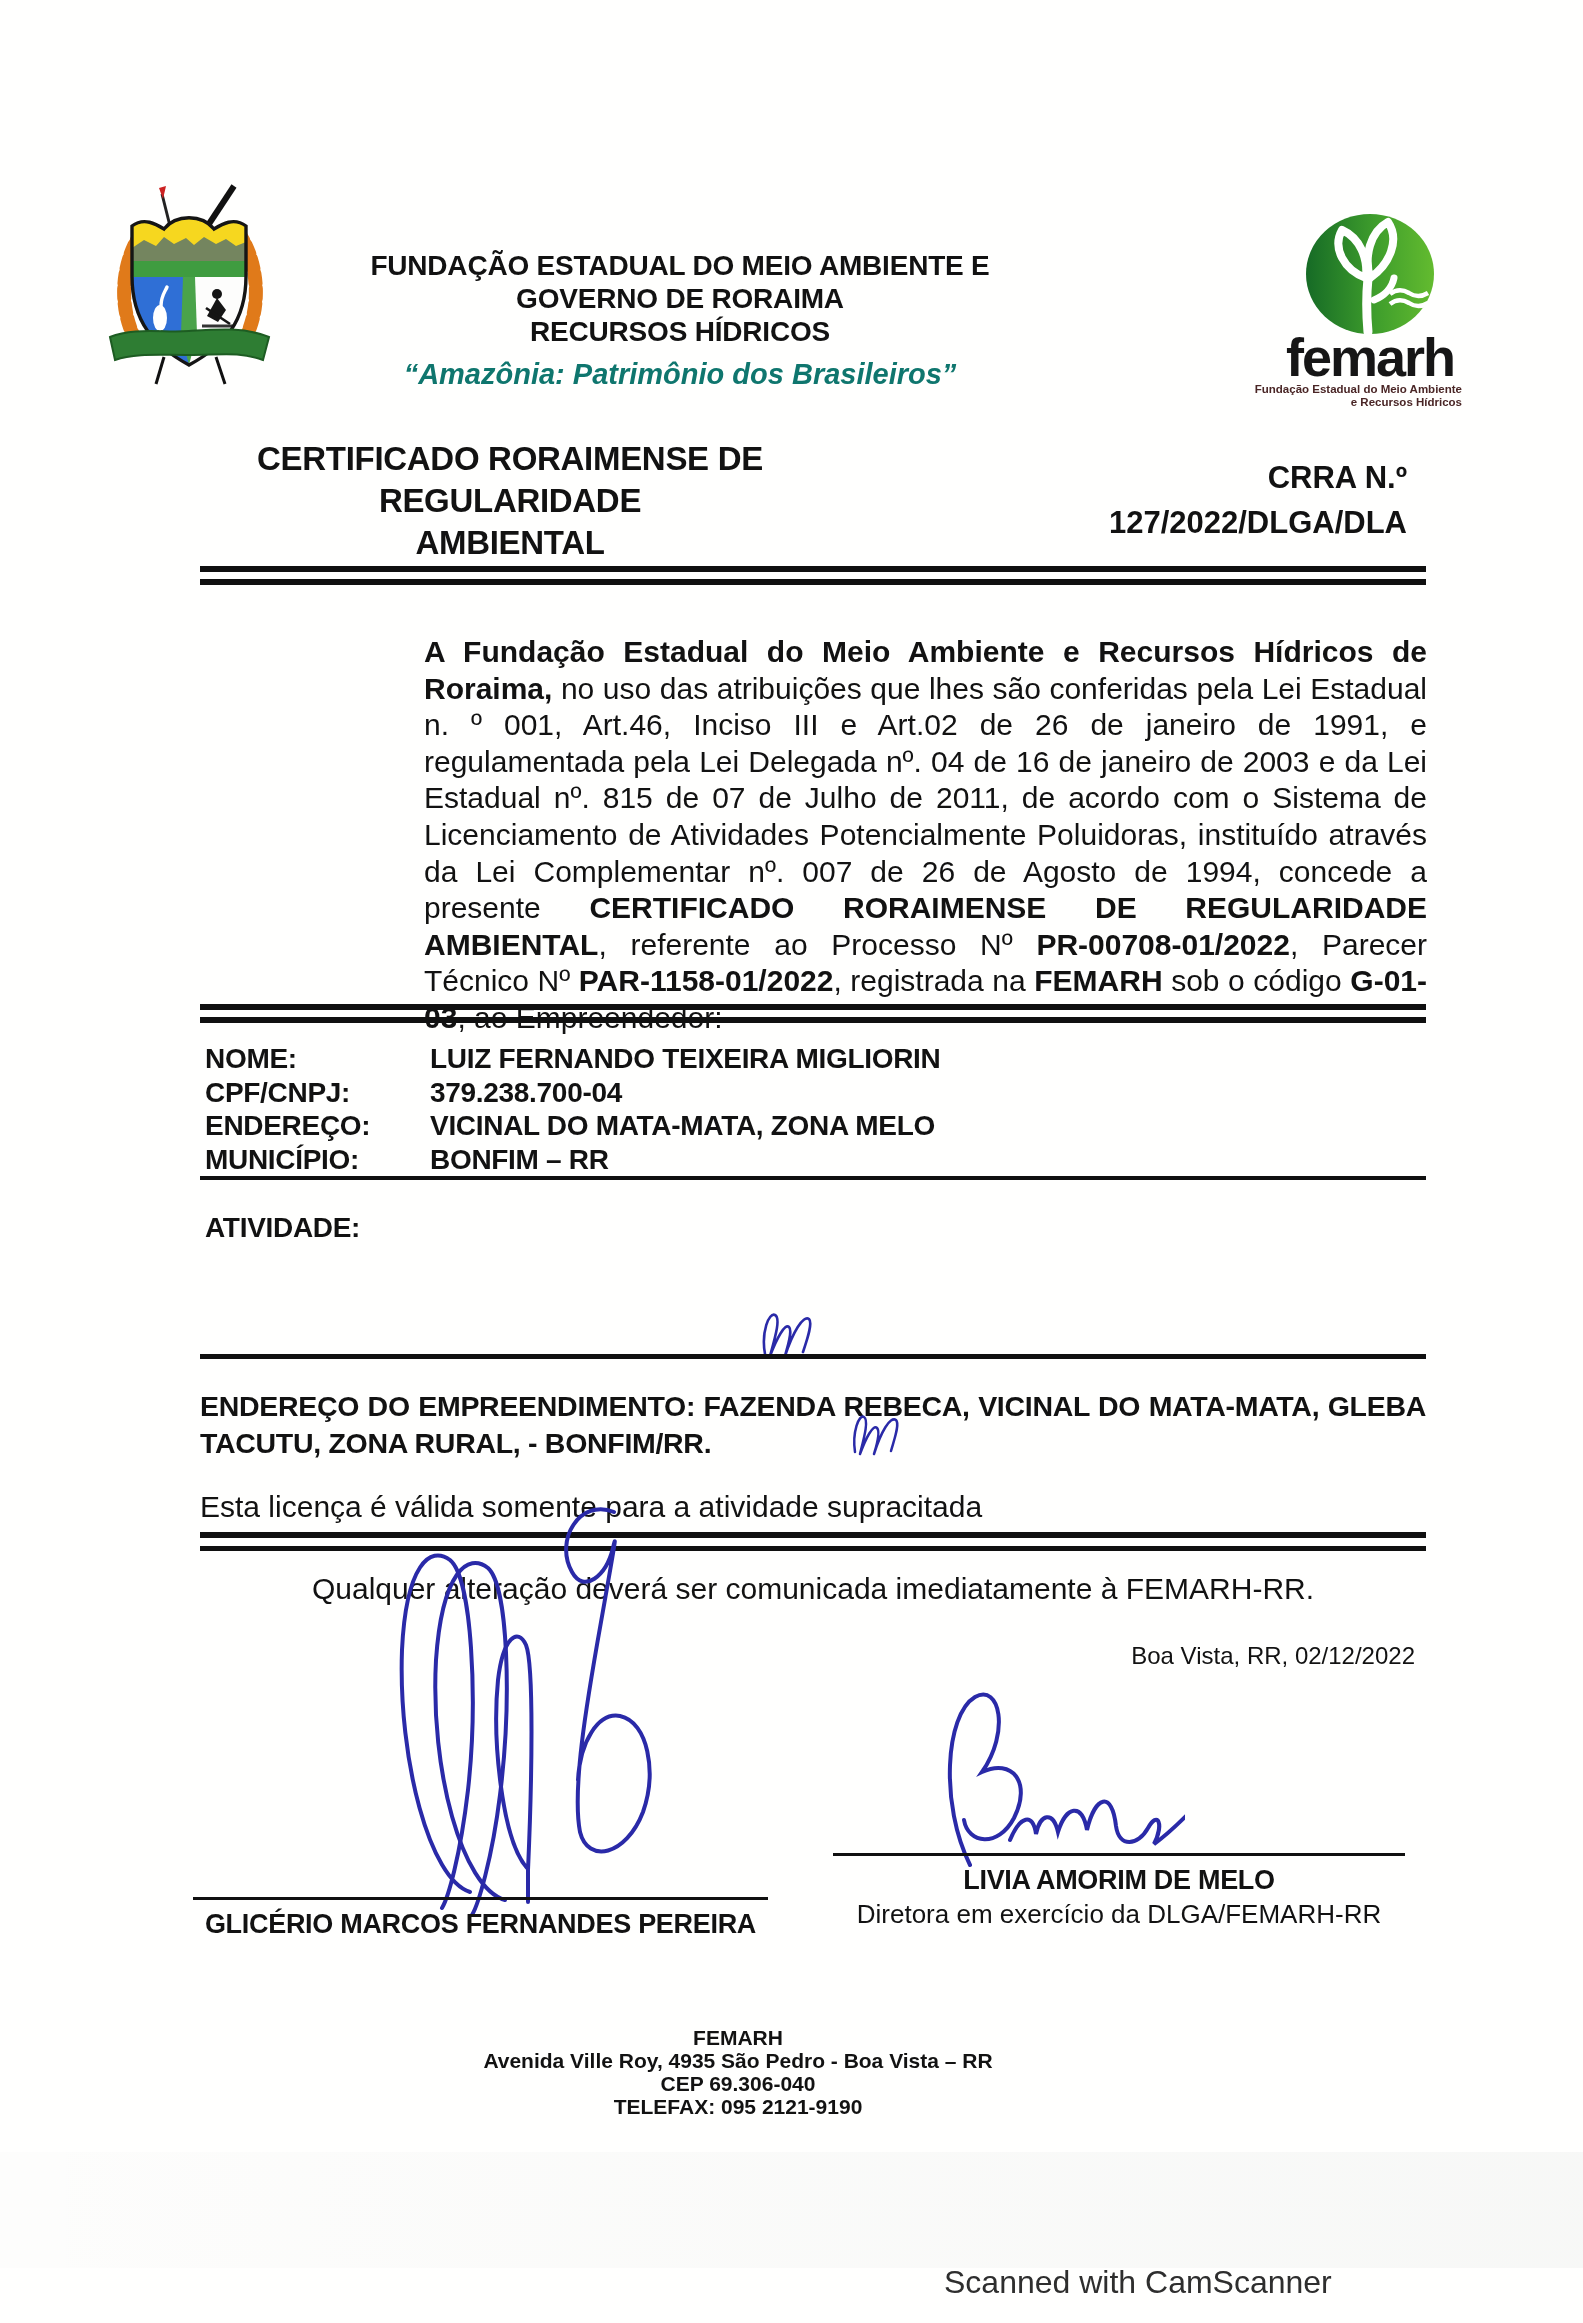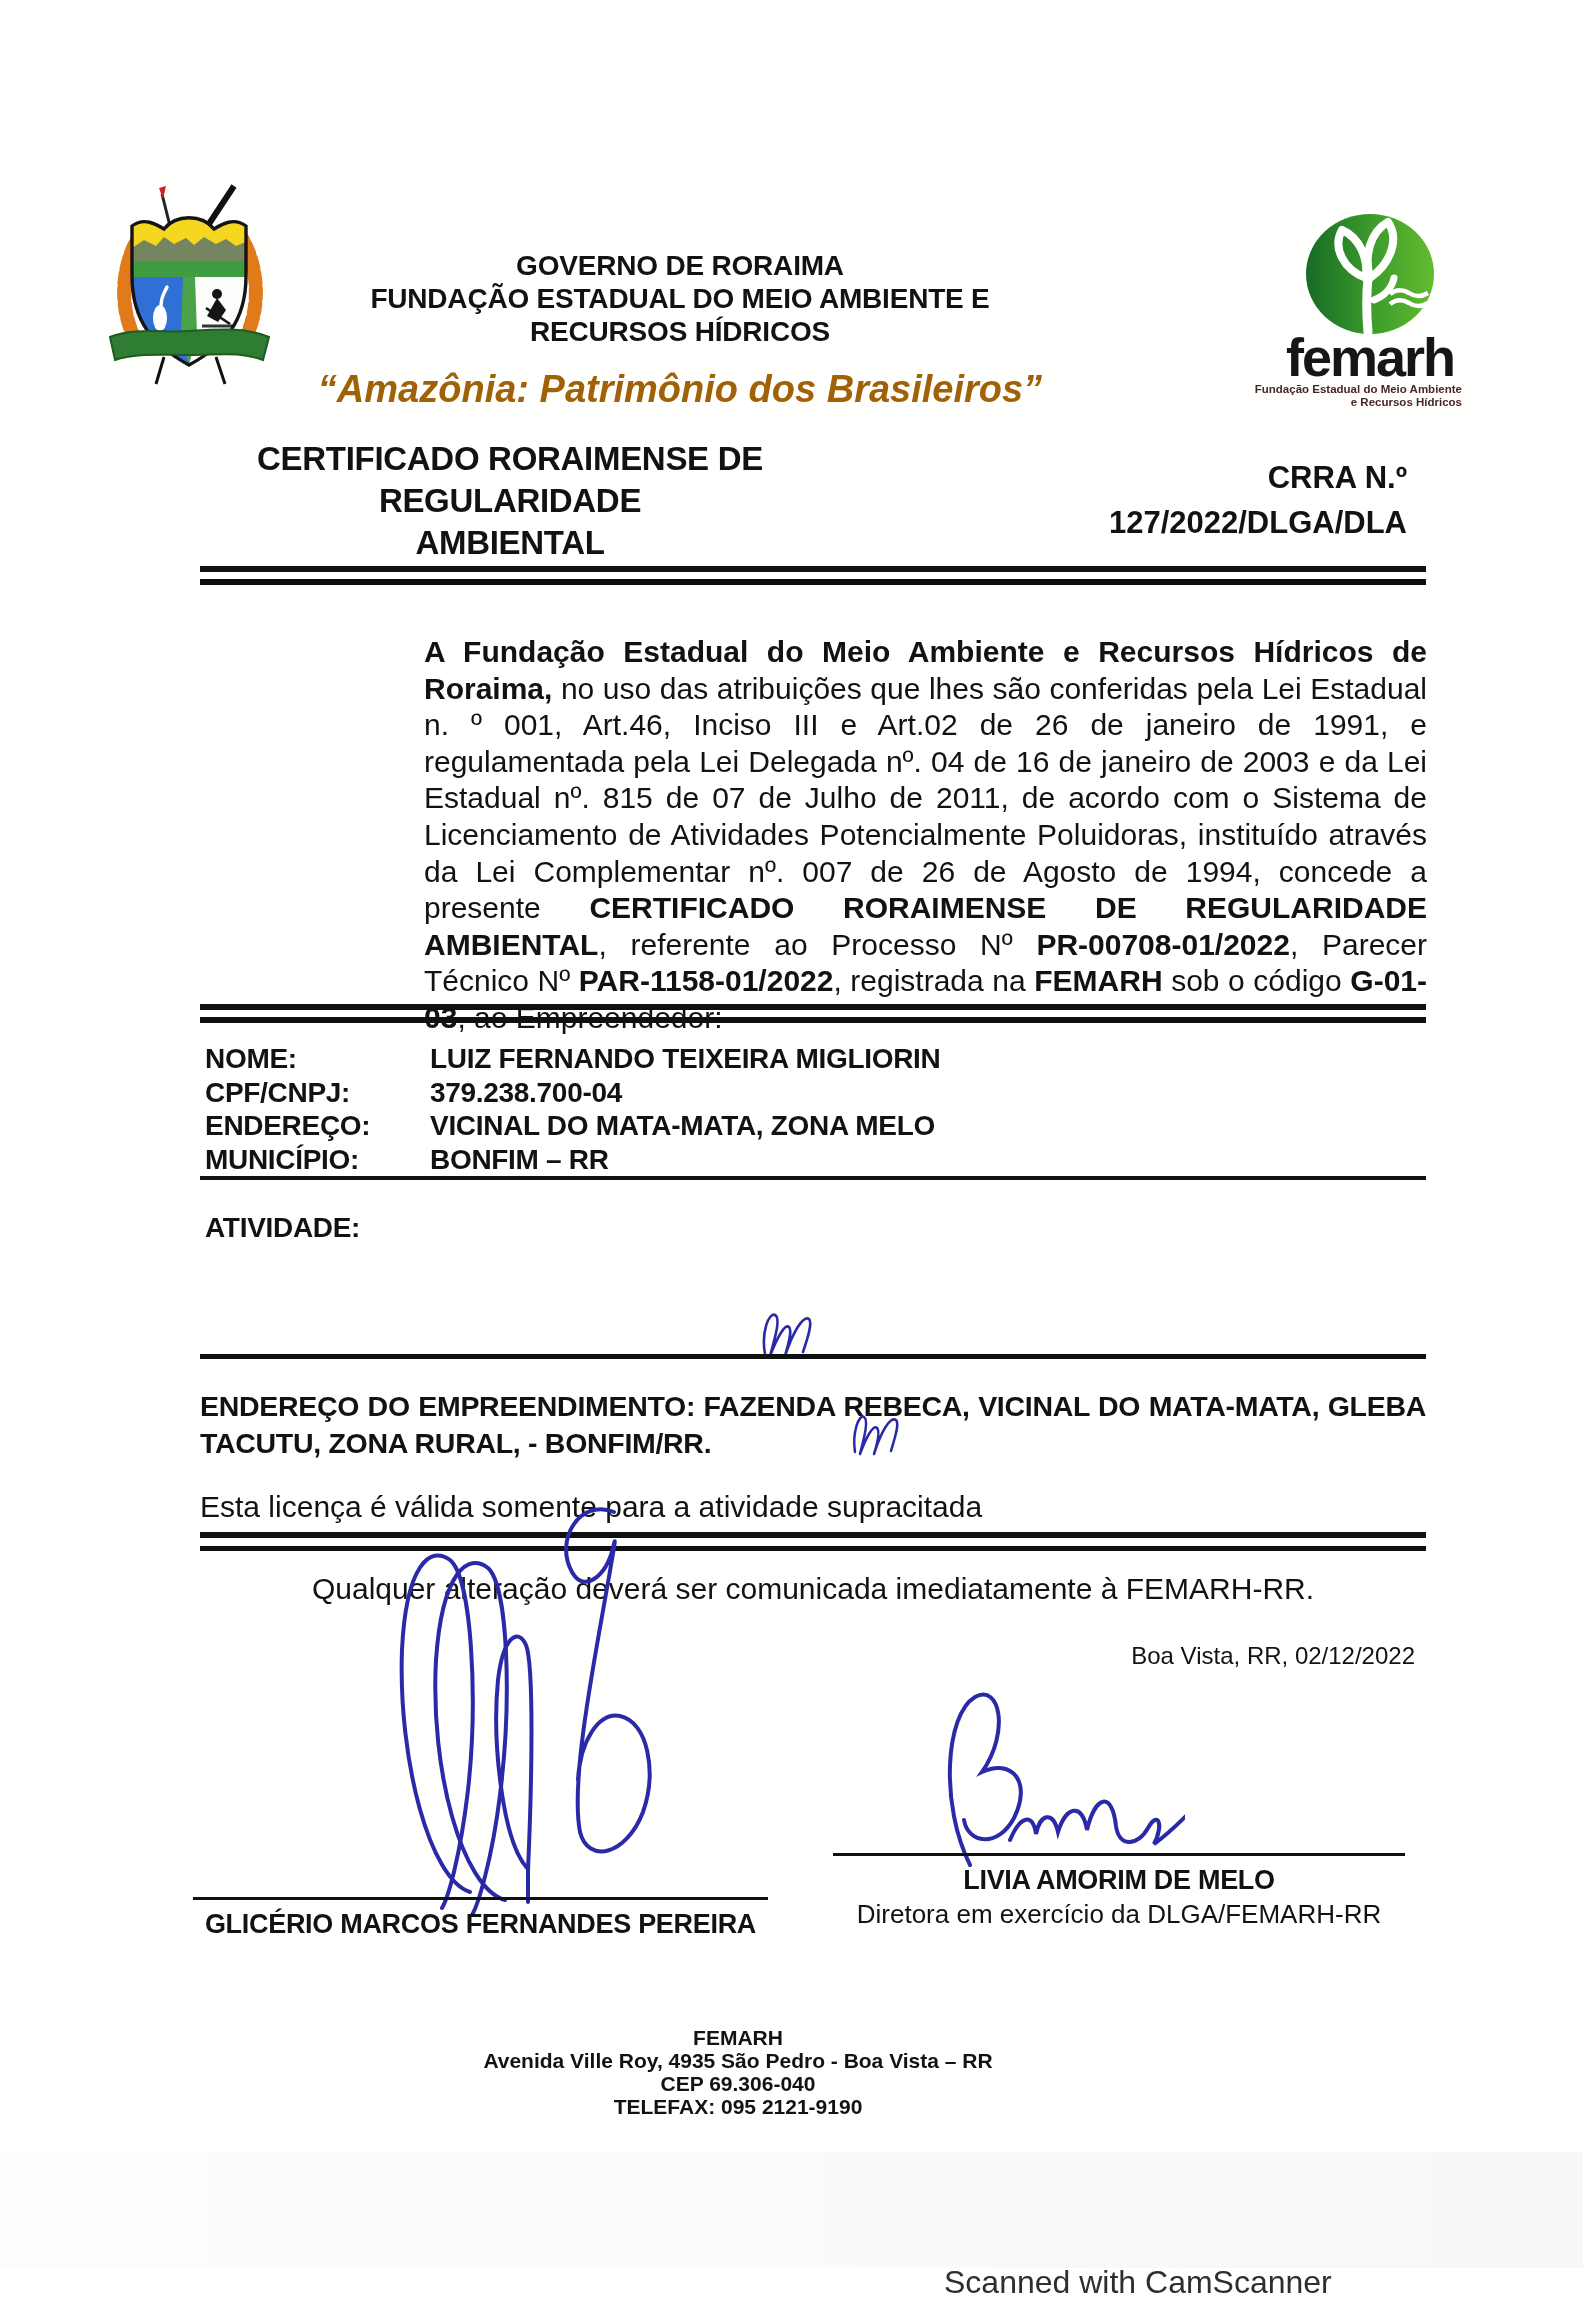--- a/index.html
+++ b/index.html
@@ -7,21 +7,21 @@
     position:relative; width:1583px; height:2323px; background:#fffffe;
     font-family:"Liberation Sans", sans-serif; color:#121212; overflow:hidden;
   }
   .abs { position:absolute; }
   svg text { font-family:"Liberation Sans", sans-serif; }
 
   
   #coat-of-arms { left:104px; top:184px; width:172px; height:208px; }
   #org-block { left:285px; top:249px; width:790px; text-align:center; }
   .org-line { font-size:28px; font-weight:700; line-height:33px; letter-spacing:-0.2px; }
-  #motto { margin-top:20px; font-size:38px; font-weight:700; font-style:italic; color:#a16207; }
+  #motto { margin-top:10px; font-size:29px; font-weight:700; font-style:italic; color:#0f766e; }
   #femarh-logo { left:1250px; top:202px; width:245px; height:210px; }
 
   
   #title-block { left:200px; top:438px; width:620px; text-align:center;
     font-weight:700; font-size:33px; line-height:42px; letter-spacing:-0.3px; }
   #crra-block { left:1005px; top:455px; width:402px; text-align:right;
     font-weight:700; font-size:31px; line-height:45px; }
 
   .rule { position:absolute; background:#101010; left:200px; width:1226px; }
   #rule-a1 { top:566px; height:6px; }
@@ -119,22 +119,22 @@
       <line x1="98" y1="142" x2="136" y2="142" stroke="#333" stroke-width="3"></line>
     </g>
     <path d="M28,42 C40,33 52,40 60,45 C72,30 98,30 110,45 C118,40 130,33 142,42 L142,92 C142,138 120,162 85,181 C50,162 28,138 28,92 Z" fill="none" stroke="#151515" stroke-width="3.4"></path>
 
     <path d="M6,153 C30,143 60,149 85,147 C115,145 140,143 165,153 L159,176 C135,167 115,171 85,171 C55,171 30,169 11,176 Z" fill="#2e7d33" stroke="#1d5c22" stroke-width="2"></path>
     <line x1="60" y1="173" x2="52" y2="200" stroke="#111" stroke-width="3"></line>
     <line x1="112" y1="173" x2="121" y2="200" stroke="#111" stroke-width="3"></line>
   </svg>
 
   <div class="abs" id="org-block">
+    <div class="org-line">FUNDAÇÃO ESTADUAL DO MEIO AMBIENTE E</div>
     <div class="org-line">GOVERNO DE RORAIMA</div>
-    <div class="org-line">FUNDAÇÃO ESTADUAL DO MEIO AMBIENTE E</div>
     <div class="org-line">RECURSOS HÍDRICOS</div>
     <div id="motto">“Amazônia: Patrimônio dos Brasileiros”</div>
   </div>
 
   <svg class="abs" id="femarh-logo" viewBox="0 0 245 210" aria-hidden="true">
     <defs>
       <linearGradient id="femG" x1="0" y1="0" x2="1" y2="0">
         <stop offset="0" stop-color="#166b26"></stop>
         <stop offset="0.55" stop-color="#3f9e2c"></stop>
         <stop offset="1" stop-color="#63bb2f"></stop>

